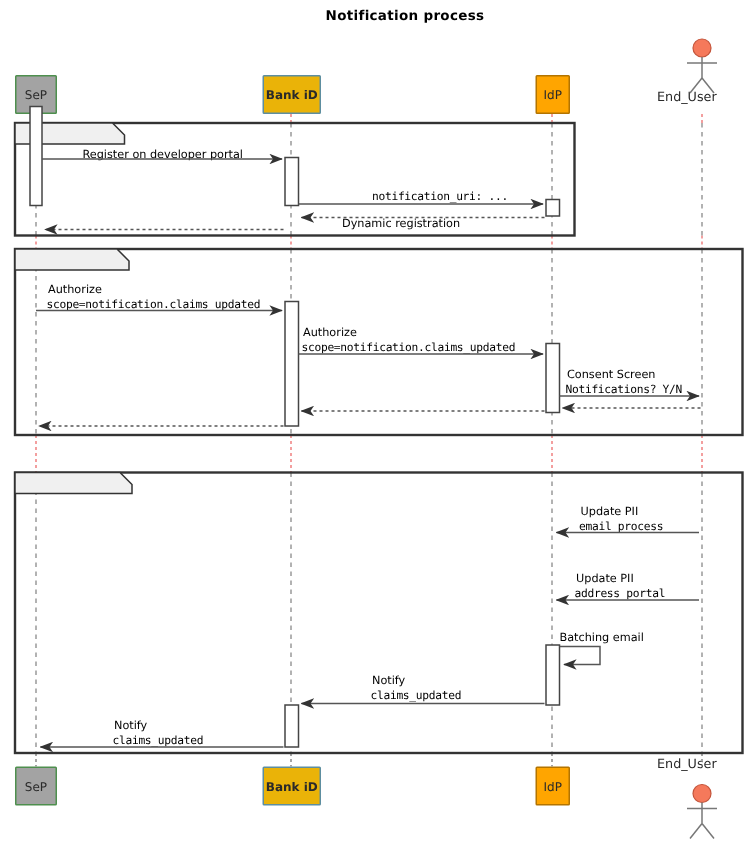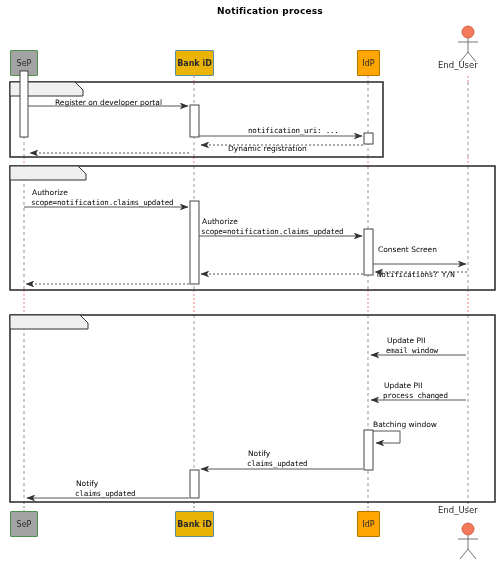--- a/index.html
+++ b/index.html
@@ -76,29 +76,29 @@
   <div class="msglbl" style="left:228px;top:116px;margin-top:28px;">Dynamic registration</div>
   <div class="msgsub" style="left:236px;top:126px;margin-left:12px;">notification_uri: ...</div>
 
   <div class="msglbl" style="left:32px;top:188px;">Authorize</div>
   <div class="msgsub" style="left:31px;top:198px;">scope=notification.claims_updated</div>
 
   <div class="msglbl" style="left:202px;top:217px;">Authorize</div>
   <div class="msgsub" style="left:201px;top:227px;">scope=notification.claims_updated</div>
 
   <div class="msglbl" style="left:378px;top:245px;">Consent Screen</div>
-  <div class="msgsub" style="left:377px;top:270px;">Notifications? Y/N</div>
+  <div class="msgsub" style="left:377px;top:255px;">Notifications? Y/N</div>
 
   <div class="msglbl" style="left:387px;top:336px;">Update PII</div>
-  <div class="msgsub" style="left:386px;top:346px;">email window</div>
+  <div class="msgsub" style="left:386px;top:346px;">email process</div>
 
   <div class="msglbl" style="left:384px;top:381px;">Update PII</div>
-  <div class="msgsub" style="left:383px;top:391px;">process changed</div>
-
-  <div class="msglbl" style="left:373px;top:420px;">Batching window</div>
+  <div class="msgsub" style="left:383px;top:391px;">address portal</div>
+
+  <div class="msglbl" style="left:373px;top:420px;">Batching email</div>
 
   <div class="msglbl" style="left:248px;top:449px;">Notify</div>
   <div class="msgsub" style="left:247px;top:459px;">claims_updated</div>
 
   <div class="msglbl" style="left:76px;top:479px;">Notify</div>
   <div class="msgsub" style="left:75px;top:489px;">claims_updated</div>
 
   <svg width="500" height="562" style="position:absolute;left:0;top:0;">
     <defs>
       <marker id="ah" markerWidth="9" markerHeight="7" refX="8.4" refY="3.5" orient="auto" markerUnits="userSpaceOnUse">

